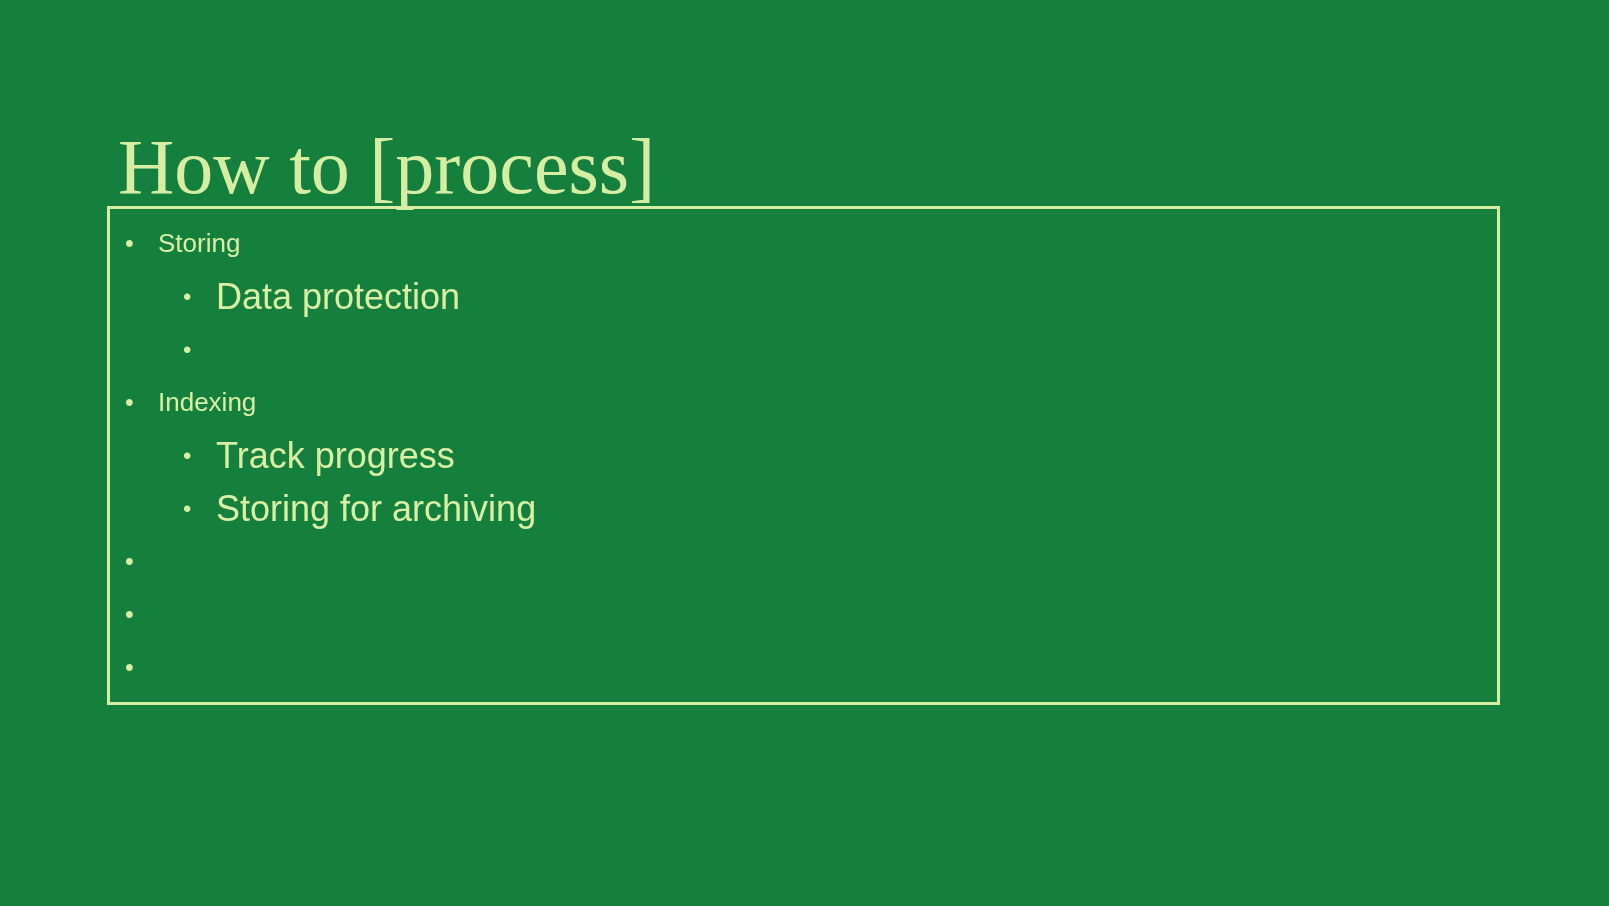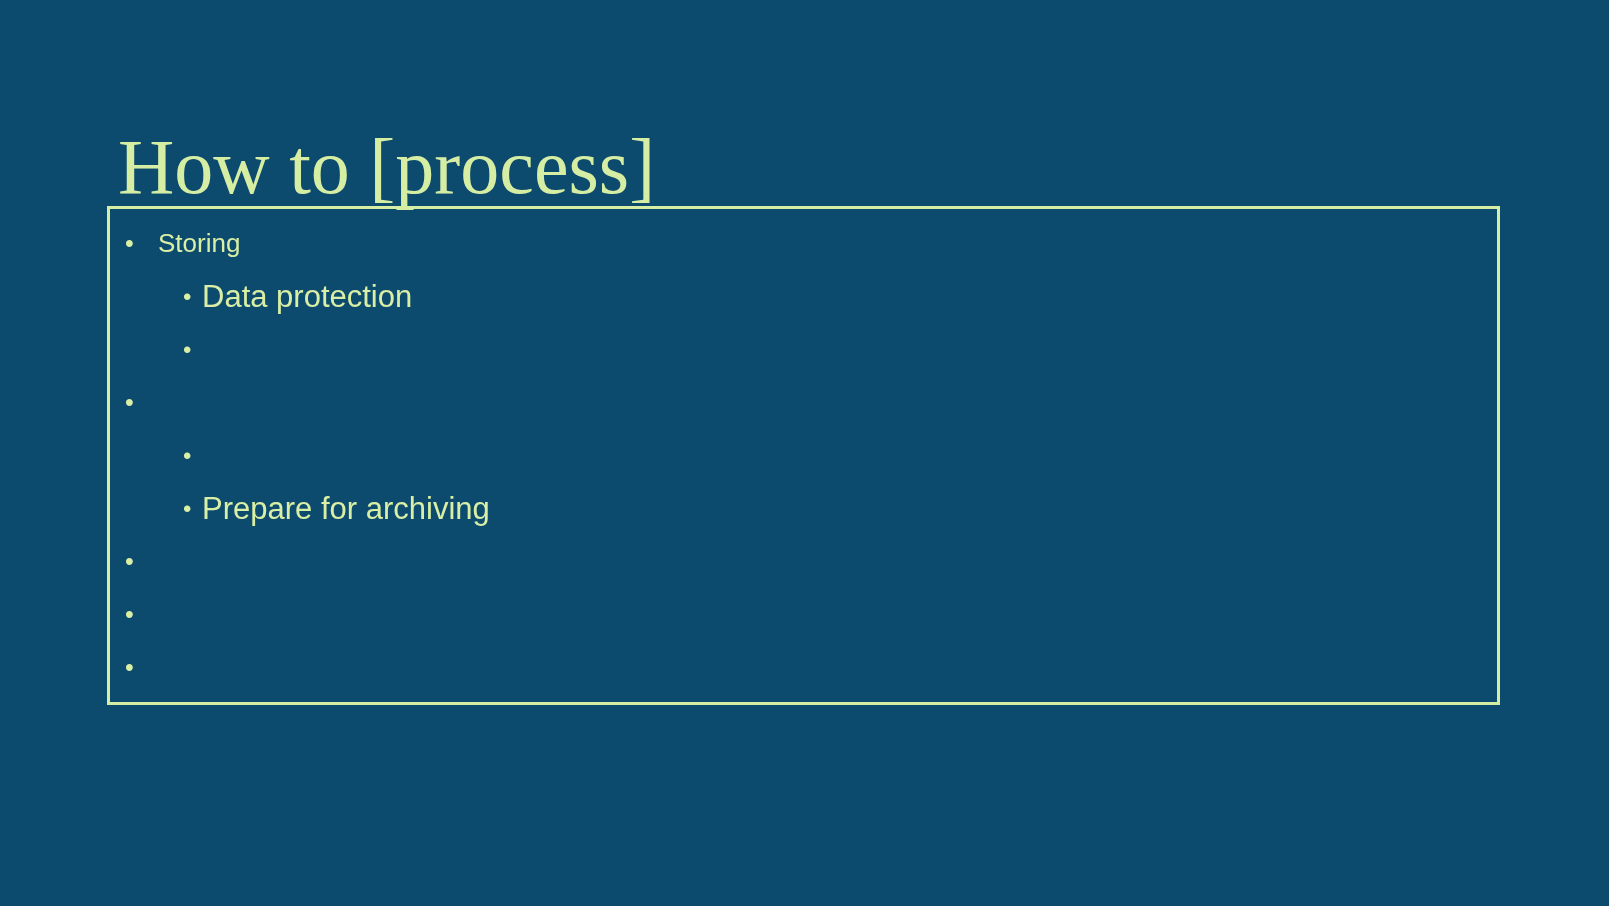--- a/index.html
+++ b/index.html
@@ -13,21 +13,21 @@
     overflow: hidden;
     background: #3c3d35;
     font-family: "Liberation Sans", sans-serif;
     -webkit-font-smoothing: antialiased;
   }
 
   #slide {
     position: relative;
     width: 1609px;
     height: 906px;
-    background: #0c4a6e;
+    background: #15803d;
   }
 
   
   #slide-title {
     position: absolute;
     left: 118px;
     top: 76px;
     width: 1380px;
     font-family: "Liberation Serif", "DejaVu Serif", serif;
     font-size: 78px;
@@ -93,22 +93,22 @@
     left: 42px;
     font-size: 26px;
   }
 
   
   .level-2 .bullet-glyph {
     left: 67px;
     font-size: 24px;
   }
   .level-2 .bullet-text {
-    left: 86px;
-    font-size: 31px;
+    left: 100px;
+    font-size: 36px;
   }
 
   
   #list-wrap {
     position: absolute;
     left: 6px;
     top: 8px;
     width: 1380px;
   }
 </style>
@@ -128,27 +128,29 @@
           </li>
           <li class="bullet-row level-2">
             <span class="bullet-glyph">•</span>
             <span class="bullet-text">Data protection</span>
           </li>
           <li class="bullet-row level-2">
             <span class="bullet-glyph">•</span>
           </li>
           <li class="bullet-row level-1">
             <span class="bullet-glyph">•</span>
+            <span class="bullet-text">Indexing</span>
           </li>
           <li class="bullet-row level-2">
             <span class="bullet-glyph">•</span>
+            <span class="bullet-text">Track progress</span>
           </li>
           <li class="bullet-row level-2">
             <span class="bullet-glyph">•</span>
-            <span class="bullet-text">Prepare for archiving</span>
+            <span class="bullet-text">Storing for archiving</span>
           </li>
           <li class="bullet-row level-1">
             <span class="bullet-glyph">•</span>
           </li>
           <li class="bullet-row level-1">
             <span class="bullet-glyph">•</span>
           </li>
           <li class="bullet-row level-1">
             <span class="bullet-glyph">•</span>
           </li>

